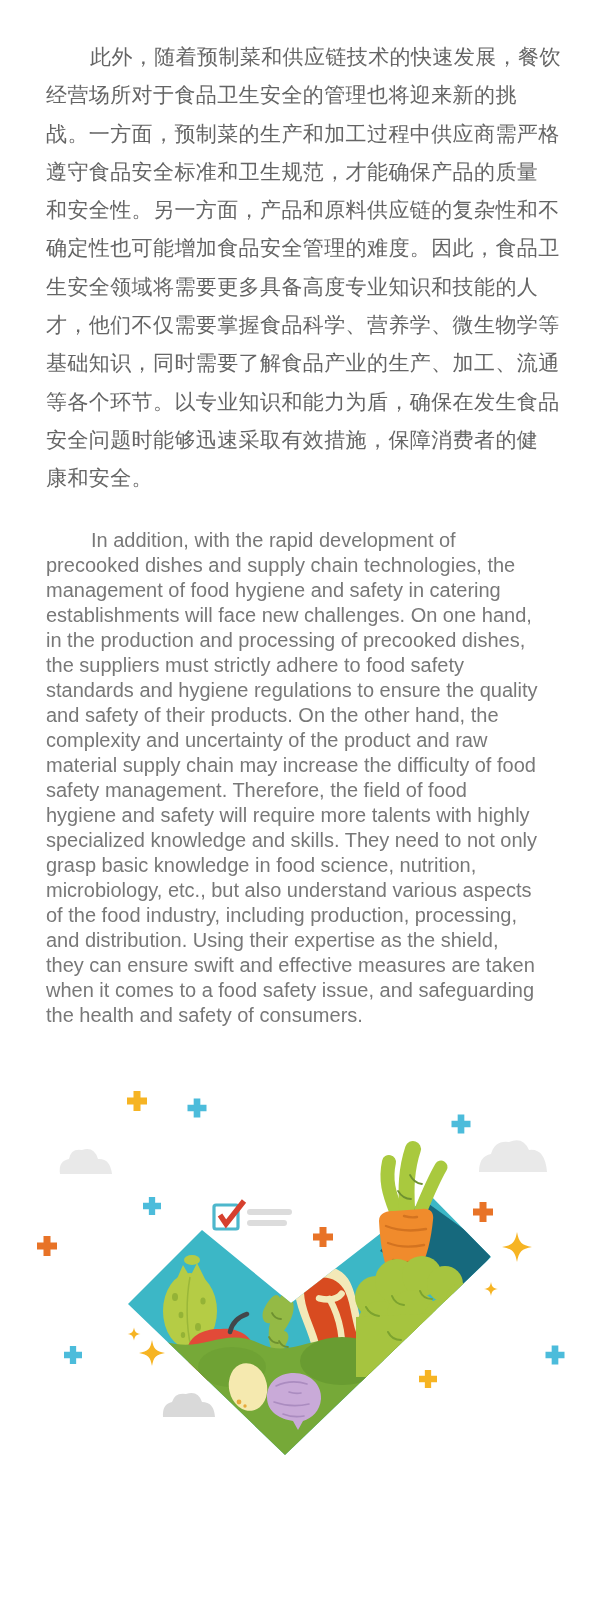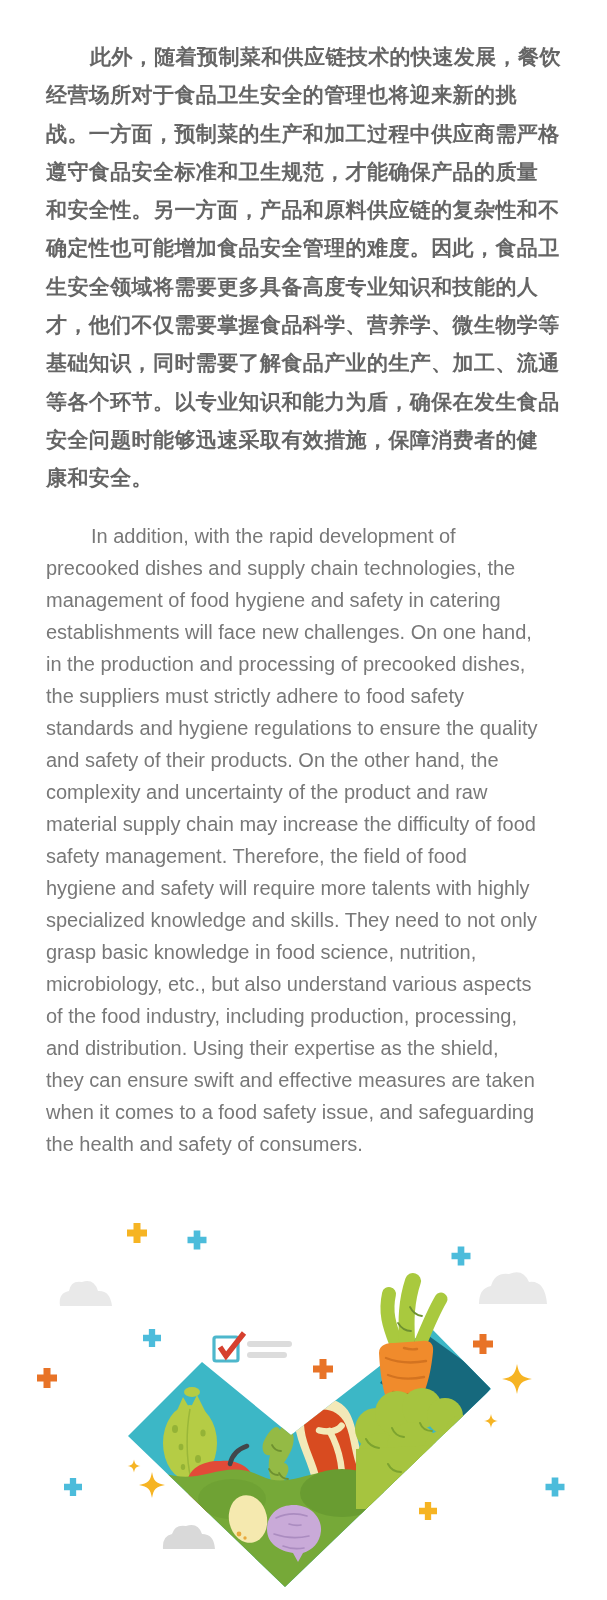--- a/index.html
+++ b/index.html
@@ -10,26 +10,25 @@
     font-family: "Liberation Sans", "DejaVu Sans", sans-serif;
   }
   .article { padding: 38px 20px 0 46px; }
   .para { margin: 0; white-space: pre-line; }
   .para.zh {
     font-size: 21px;
     line-height: 38.3px;
     letter-spacing: 0.4px;
     color: var(--zh-text, #666);
     text-indent: 44px;
-    font-weight: bold;
   }
   .para.en {
-    margin-top: 22px;
+    margin-top: 30px;
     font-size: 20px;
-    line-height: 32px;
+    line-height: 25px;
     color: var(--en-text, #777);
     text-indent: 45px;
   }
   .illustration-wrap { margin: 57px 0 0 36px; width: 535px; height: 400px; }
   svg { display: block; }
 </style>
 </head>
 <body>
 
 <div class="article">

